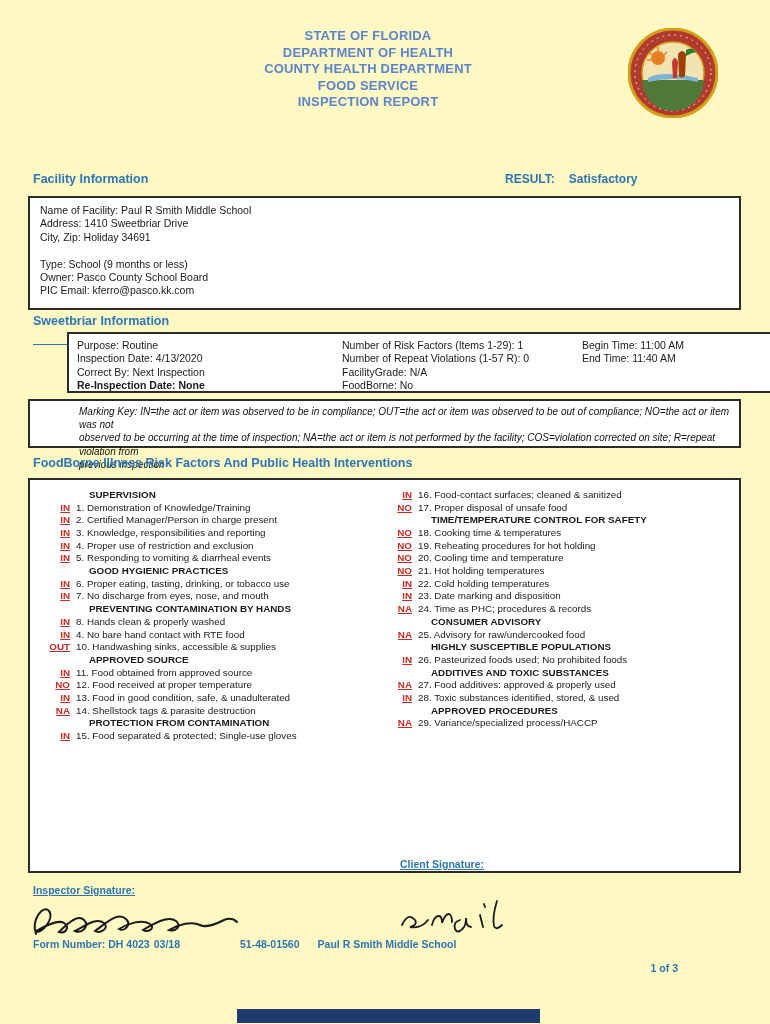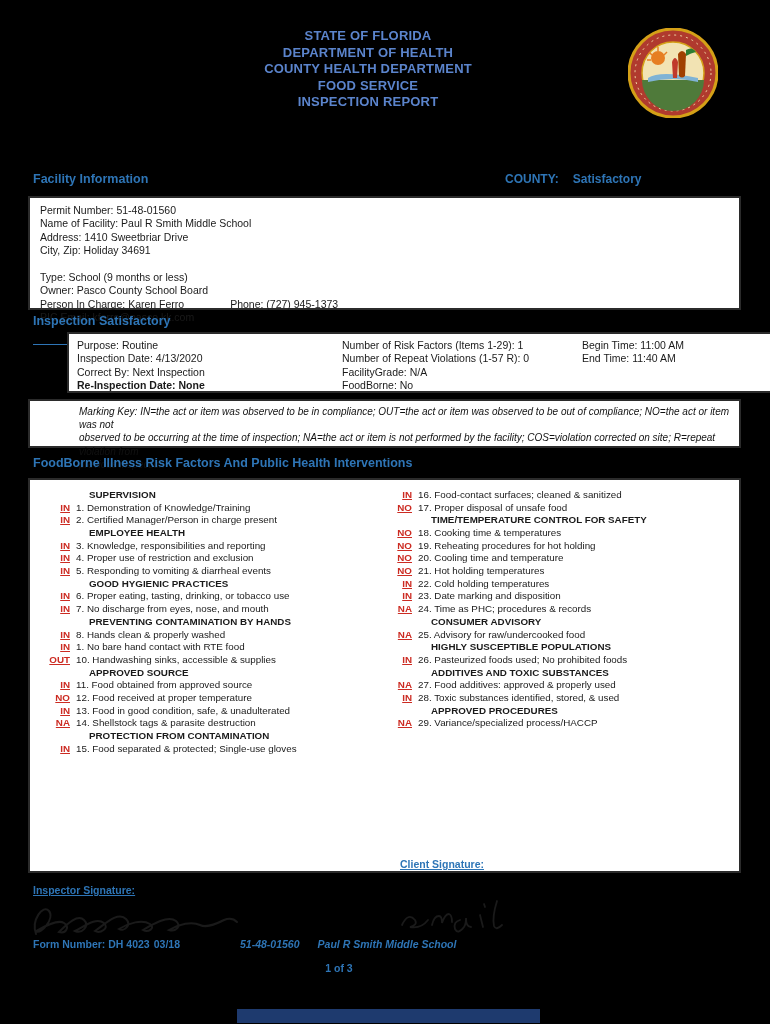--- a/index.html
+++ b/index.html
@@ -1,16 +1,16 @@
 <!DOCTYPE html>
 <html><head>
 <meta charset="utf-8">
 <style>
   html,body{margin:0;padding:0;background:#fff;}
-  .page{position:relative;width:770px;height:1024px;background:#000000;overflow:hidden;
+  .page{position:relative;width:770px;height:1024px;background:#fef9c3;overflow:hidden;
         font-family:"Liberation Sans", sans-serif;color:#1a1a1a;}
 
   
   .hdr{position:absolute;top:28px;left:0;width:736px;text-align:center;}
   .hdr div{font-size:13px;font-weight:bold;color:#5b84cc;line-height:16.5px;letter-spacing:.2px;}
   .seal{position:absolute;top:28px;left:628px;width:90px;height:90px;}
 
   
   .sect{position:absolute;font-size:12.5px;font-weight:bold;color:#2e75b6;}
   .sect span{border-bottom:1.5px solid #2e75b6;padding-bottom:16px;}
@@ -38,22 +38,22 @@
   .rrow{display:flex;align-items:flex-end;height:12.7px;font-size:9.8px;line-height:12.7px;}
   .mark{width:30px;text-align:right;font-weight:bold;color:#cc2b22;text-decoration:underline;flex:0 0 30px;}
   .itxt{margin-left:6px;white-space:nowrap;}
   .cat{margin-left:49px;font-weight:bold;white-space:nowrap;}
 
   
   .siglabel{position:absolute;font-size:10.5px;font-weight:bold;color:#2e75b6;text-decoration:underline;}
   .sig{position:absolute;}
   .formline{position:absolute;top:938px;font-size:10.5px;font-weight:bold;color:#2e75b6;white-space:nowrap;}
   .rev{margin-left:4px;}
-  .fname{margin-left:18px;font-style:italic;}
-  .pagenum{position:absolute;top:962px;left:0;width:678px;text-align:center;
+  .fname{margin-left:18px;}
+  .pagenum{position:absolute;top:962px;left:0;width:678px;text-align:right;
            font-size:10.5px;font-weight:bold;color:#2e75b6;}
   .botbar{position:absolute;top:1009px;left:237px;width:303px;height:14px;background:#1e3a6e;}
 </style>
 </head>
 <body>
 
 <div class="page">
 
   <div class="hdr">
     <div>STATE OF FLORIDA</div>
@@ -83,39 +83,35 @@
       <path d="M50,26 q4,-6 8,0 l-1,22 q-3,3 -6,0 z" fill="#a04000"></path>
       <path d="M58,22 q6,-4 10,2 q-5,1 -10,4 z" fill="#2e7d32"></path>
       <path d="M44,34 q3,-8 6,0 l-1,16 l-4,0 z" fill="#c0392b"></path>
     </svg>
   </div>
 
   <div class="sect" style="top:172px;left:33px;">
     <span>Facility Information</span>
   </div>
   <div class="result">
-    <span>COUNTY:</span><span class="val">Satisfactory</span>
+    <span>RESULT:</span><span class="val">Satisfactory</span>
   </div>
 
   <div class="box facbox">
-    <div>Permit Number: 51-48-01560</div>
     <div>Name of Facility: Paul R Smith Middle School</div>
     <div>Address: 1410 Sweetbriar Drive</div>
     <div>City, Zip: Holiday 34691</div>
     <div class="blank"></div>
     <div>Type: School (9 months or less)</div>
     <div>Owner: Pasco County School Board</div>
-    <div class="picline">
-      <span>Person In Charge: Karen Ferro</span><span class="ph">Phone: (727) 945-1373</span>
-    </div>
     <div>PIC Email: kferro@pasco.kk.com</div>
   </div>
 
   <div class="sect" style="top:314px;left:33px;">
-    <span>Inspection Satisfactory</span>
+    <span>Sweetbriar Information</span>
   </div>
   <div class="box inspbox">
     <div class="c c1">
       <div>Purpose: Routine</div>
       <div>Inspection Date: 4/13/2020</div>
       <div>Correct By: Next Inspection</div>
       <div class="bold">Re-Inspection Date: None</div>
     </div>
     <div class="c c2">
       <div>Number of Risk Factors (Items 1-29): 1</div>
@@ -145,23 +141,20 @@
         </div>
         <div class="rrow">
           <span class="mark">IN</span>
           <span class="itxt">1. Demonstration of Knowledge/Training</span>
         </div>
         <div class="rrow">
           <span class="mark">IN</span>
           <span class="itxt">2. Certified Manager/Person in charge present</span>
         </div>
         <div class="rrow">
-          <span class="cat">EMPLOYEE HEALTH</span>
-        </div>
-        <div class="rrow">
           <span class="mark">IN</span>
           <span class="itxt">3. Knowledge, responsibilities and reporting</span>
         </div>
         <div class="rrow">
           <span class="mark">IN</span>
           <span class="itxt">4. Proper use of restriction and exclusion</span>
         </div>
         <div class="rrow">
           <span class="mark">IN</span>
           <span class="itxt">5. Responding to vomiting &amp; diarrheal events</span>
@@ -179,21 +172,21 @@
         </div>
         <div class="rrow">
           <span class="cat">PREVENTING CONTAMINATION BY HANDS</span>
         </div>
         <div class="rrow">
           <span class="mark">IN</span>
           <span class="itxt">8. Hands clean &amp; properly washed</span>
         </div>
         <div class="rrow">
           <span class="mark">IN</span>
-          <span class="itxt">1. No bare hand contact with RTE food</span>
+          <span class="itxt">4. No bare hand contact with RTE food</span>
         </div>
         <div class="rrow">
           <span class="mark">OUT</span>
           <span class="itxt">10. Handwashing sinks, accessible &amp; supplies</span>
         </div>
         <div class="rrow">
           <span class="cat">APPROVED SOURCE</span>
         </div>
         <div class="rrow">
           <span class="mark">IN</span>

